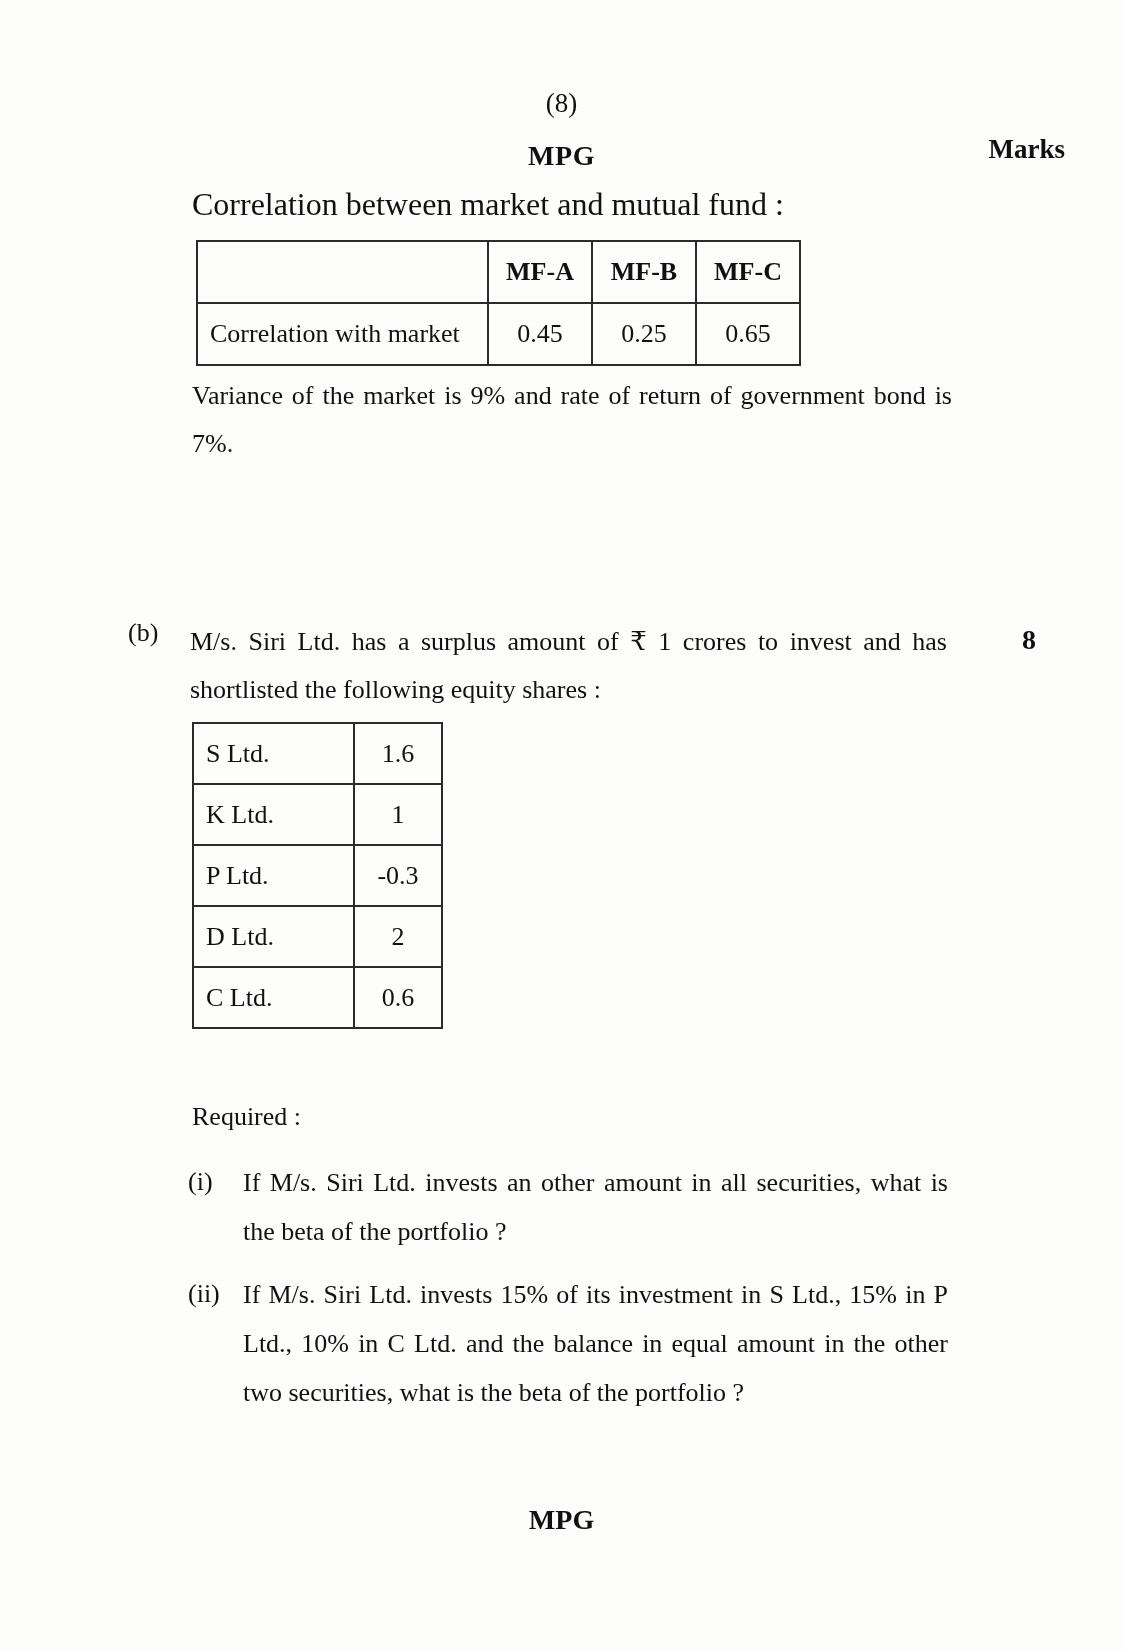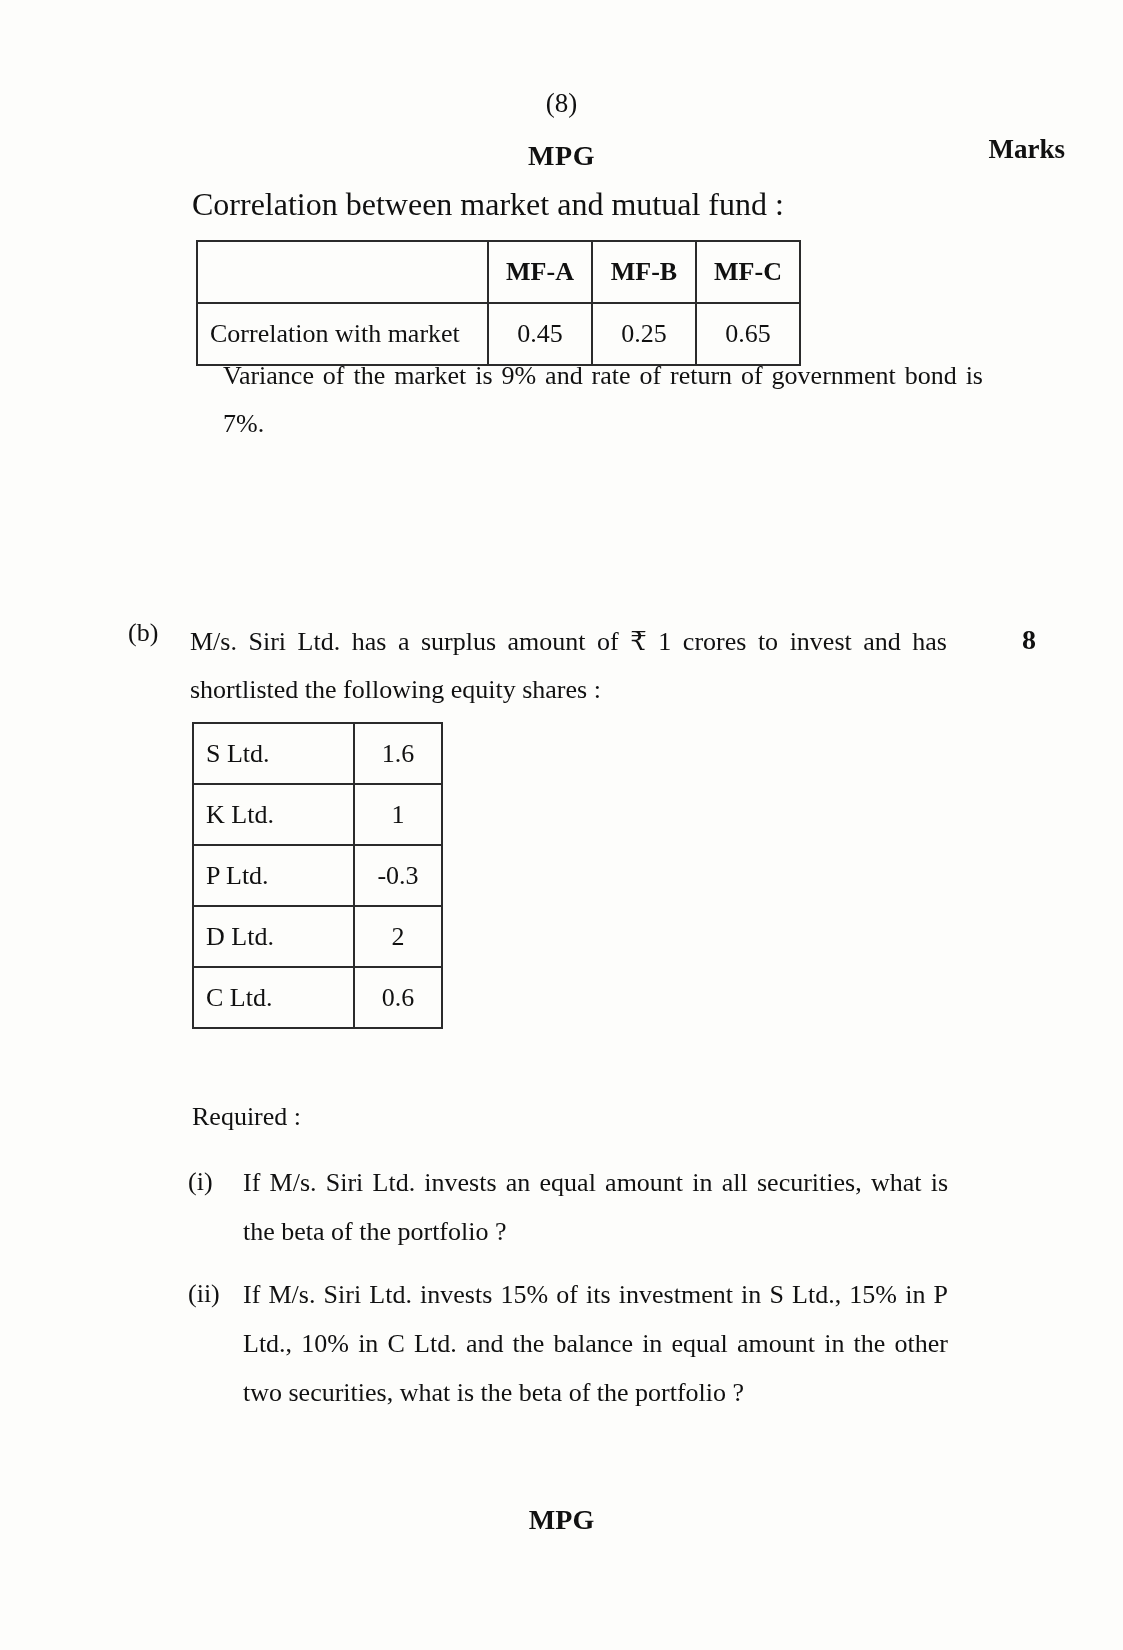--- a/index.html
+++ b/index.html
@@ -32,21 +32,21 @@
   .table-a th, .table-a td { height: 60px; }
   .table-a .col-label { width: 265px; text-align: left; }
   .table-a .col-val { width: 78px; text-align: center; }
   .table-a td.col-val { font-weight: normal; }
 
   .para {
     font-size: 26px;
     line-height: 48px;
     text-align: justify;
   }
-  .para1 { top: 352px; left: 192px; width: 760px; margin-left: 31px; }
+  .para1 { top: 372px; left: 192px; width: 760px; }
   .para2 { top: 486px; left: 192px; width: 760px; }
 
   .part-b-label { top: 618px; left: 128px; font-size: 26px; }
   .marks-b { top: 624px; left: 1022px; font-size: 28px; }
   .intro-b { top: 618px; left: 190px; width: 757px; }
 
   .table-b { top: 722px; left: 192px; }
   .table-b th, .table-b td { height: 59px; }
   .table-b .col-company { width: 135px; text-align: left; }
   .table-b .col-beta { width: 62px; text-align: center; }
@@ -121,21 +121,21 @@
       <td class="col-company">C Ltd.</td>
       <td class="col-beta">0.6</td>
     </tr>
   </tbody>
     </table>
 
   <div class="abs required">Required :</div>
 
   <div class="item item-i">
     <span class="item-label">(i)</span>
-    <div class="item-text">If M/s. Siri Ltd. invests an equal amount in all securities, what is the beta of the portfolio ?</div>
+    <div class="item-text">If M/s. Siri Ltd. invests an other amount in all securities, what is the beta of the portfolio ?</div>
   </div>
 
   <div class="item item-ii">
     <span class="item-label">(ii)</span>
     <div class="item-text">If M/s. Siri Ltd. invests 15% of its investment in S Ltd., 15% in P Ltd., 10% in C Ltd. and the balance in equal amount in the other two securities, what is the beta of the portfolio ?</div>
   </div>
 
   <div class="abs center-line bold footer-title">MPG</div>
 
 </div>

